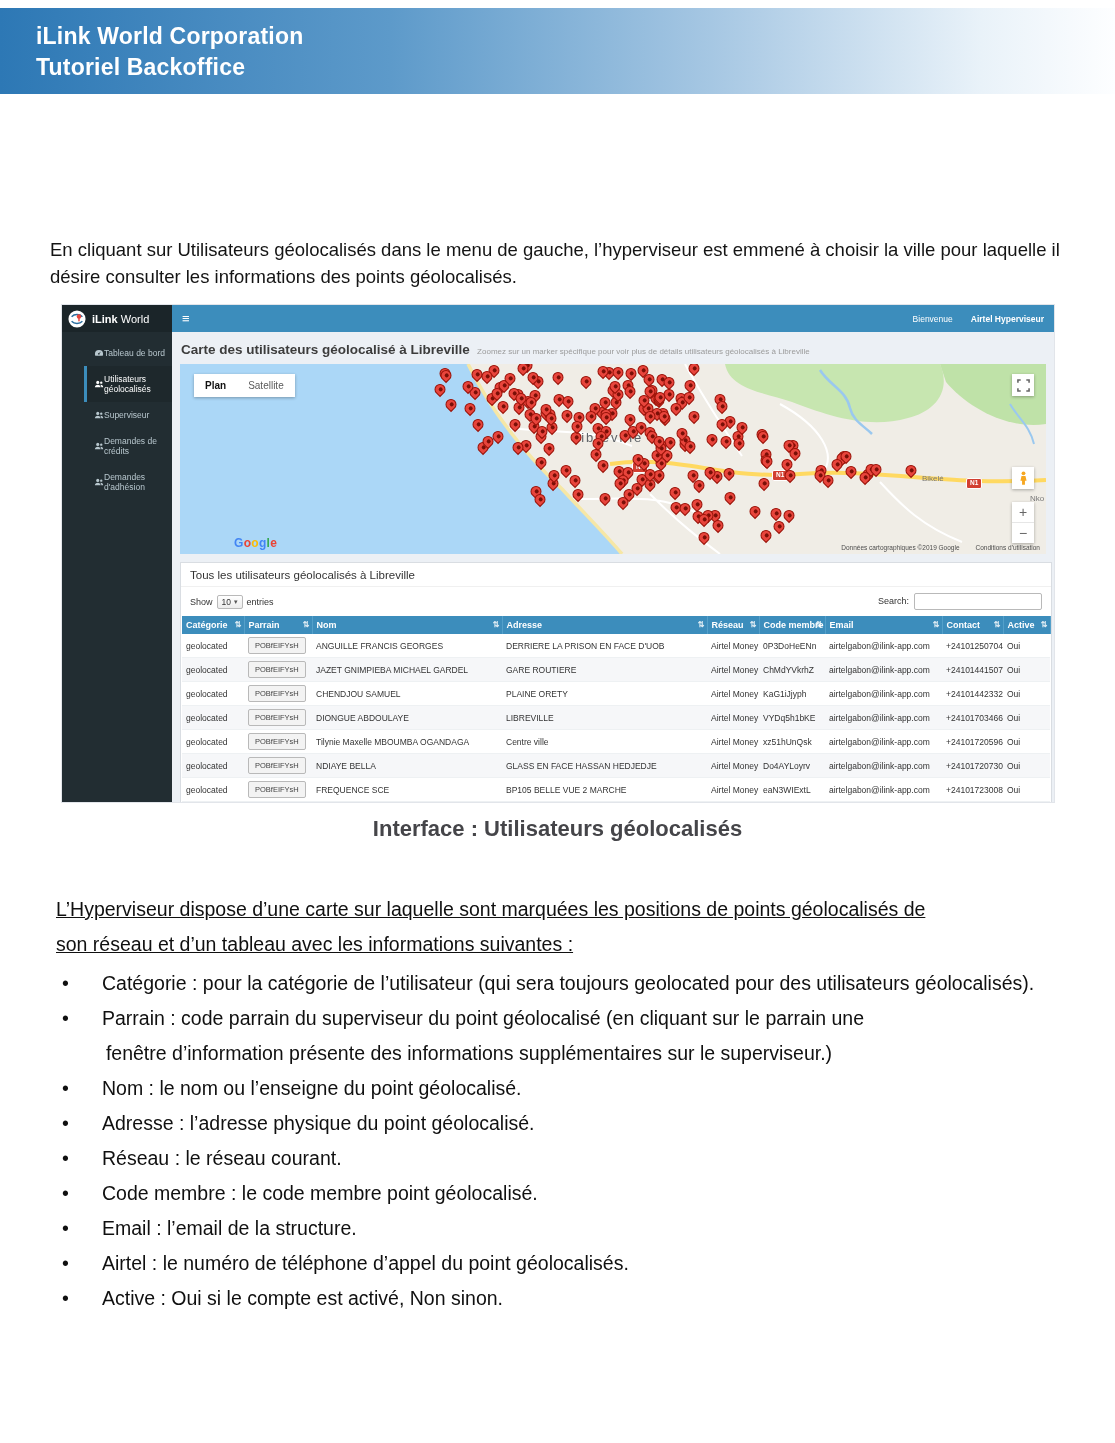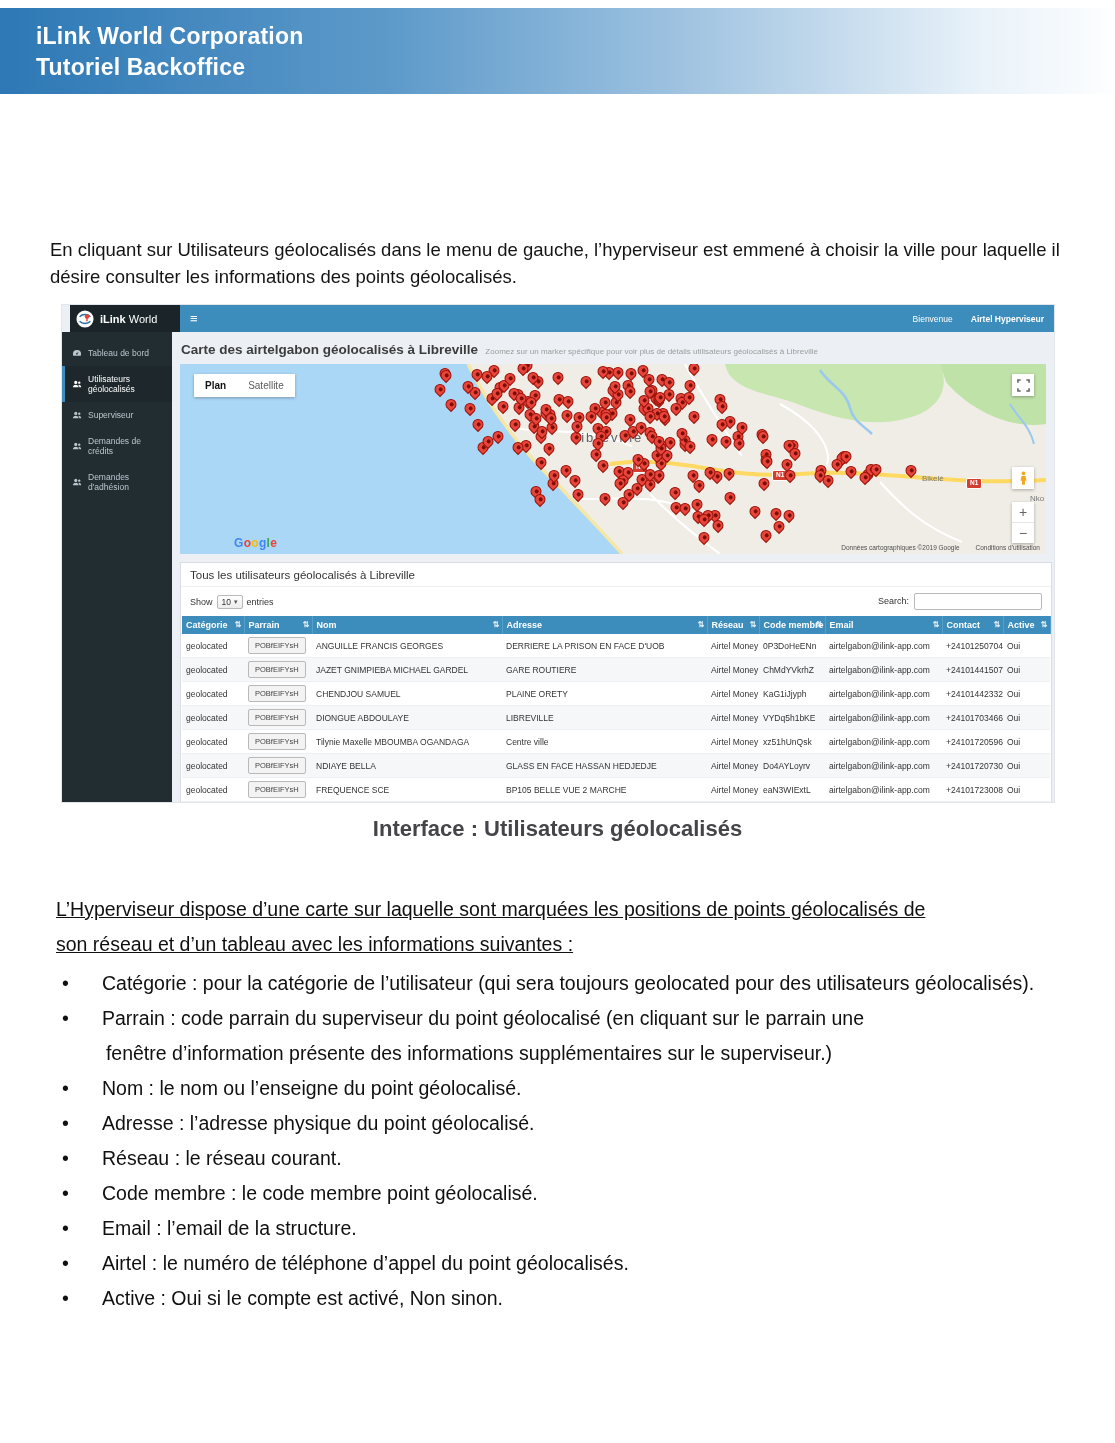--- a/index.html
+++ b/index.html
@@ -14,33 +14,33 @@
 
   
   .doc-title{position:absolute;top:168px;left:0;width:100%;margin:0;text-align:center;
              font-size:31px;font-weight:bold;color:#66676a;}
   .doc-intro{position:absolute;top:236px;left:50px;width:1012px;margin:0;
              font-size:18.5px;line-height:27px;color:#141414;}
 
   
   #shot{position:absolute;top:305px;left:62px;width:992px;height:497px;background:#ecf0f5;
         overflow:hidden;box-shadow:0 0 0 1px #e2e5ea;}
-  .topbar{display:flex;height:27px;padding-left:8px;}
+  .topbar{display:flex;height:27px;}
   .brand{width:110px;background:#1b2529;color:#fff;display:flex;align-items:center;gap:6px;
          padding-left:6px;box-sizing:border-box;font-size:11px;flex:none;}
   .brand .logo{width:18px;height:18px;flex:none;display:block;}
   .navblue{flex:1;background:#3c8dbc;color:#fff;display:flex;align-items:center;
            justify-content:space-between;padding:0 10px;}
   .hamburger{font-size:13px;cursor:pointer;}
   .welcome{font-size:8.5px;}
   .welcome b{margin-left:18px;}
 
   #sidebar{position:absolute;top:27px;left:0;width:110px;height:470px;background:#222d32;padding-top:8px;box-sizing:border-box;}
-  .sb-item{display:flex;align-items:center;gap:6px;padding:8px 7px;color:#b8c7ce;font-size:8.5px;
-           border-left:3px solid transparent;cursor:pointer;}
+  .sb-item{display:flex;align-items:center;gap:0;padding:8px 7px;color:#b8c7ce;font-size:8.5px;
+           border-left:3px solid transparent;cursor:pointer;margin-left:22px;}
   .sb-item.active{background:#1e282c;color:#fff;border-left-color:#3c8dbc;}
   .sb-icon{width:10px;height:10px;flex:none;display:block;}
   .sb-icon svg{width:10px;height:10px;display:block;}
 
   .content{position:absolute;top:27px;left:110px;width:882px;height:470px;box-sizing:border-box;
            padding:8px 0 0 8px;}
   .map-head{margin:2px 0 7px 1px;color:#9b9b9b;font-size:8px;}
   .map-head b{font-size:13.5px;color:#3c3c3c;margin-right:5px;}
 
   
@@ -184,21 +184,21 @@
               <circle cx="11.6" cy="5.8" r="1.9"></circle>
               <path d="M11 9.2c2.2.2 3.7 1.5 3.7 3.8h-3c0-1.6-.6-2.9-1.6-3.6z"></path>
             </svg>
           </span>
           <span class="sb-label">Demandes d'adhésion</span>
         </div>
       </aside>
 
     <main class="content">
       <div class="map-head">
-        <b>Carte des airtelgabon géolocalisés à Libreville</b>
+        <b>Carte des utilisateurs géolocalisé à Libreville</b>
         <span>Zoomez sur un marker spécifique pour voir plus de détails utilisateurs géolocalisés à Libreville</span>
       </div>
 
       <div id="map">
         <svg class="bg" viewBox="0 0 866 190" preserveAspectRatio="none">
           <rect x="0" y="0" width="866" height="190" fill="#f0ede6"></rect>
           <path d="M545,0 h215 c12,28 -6,48 -32,54 c-42,12 -84,-4 -116,-16 c-26,-9 -62,-12 -67,-38z" fill="#c7e6b0"></path>
           <path d="M760,0 H866 V60 C826,66 786,42 766,18z" fill="#bfe2a8"></path>
           <path d="M640,6 c10,16 26,20 30,38 c3,13 14,18 22,26" stroke="#9ac8ef" stroke-width="2.5" fill="none"></path>
           <path d="M830,40 c8,14 20,22 24,40" stroke="#9ac8ef" stroke-width="2" fill="none"></path>

